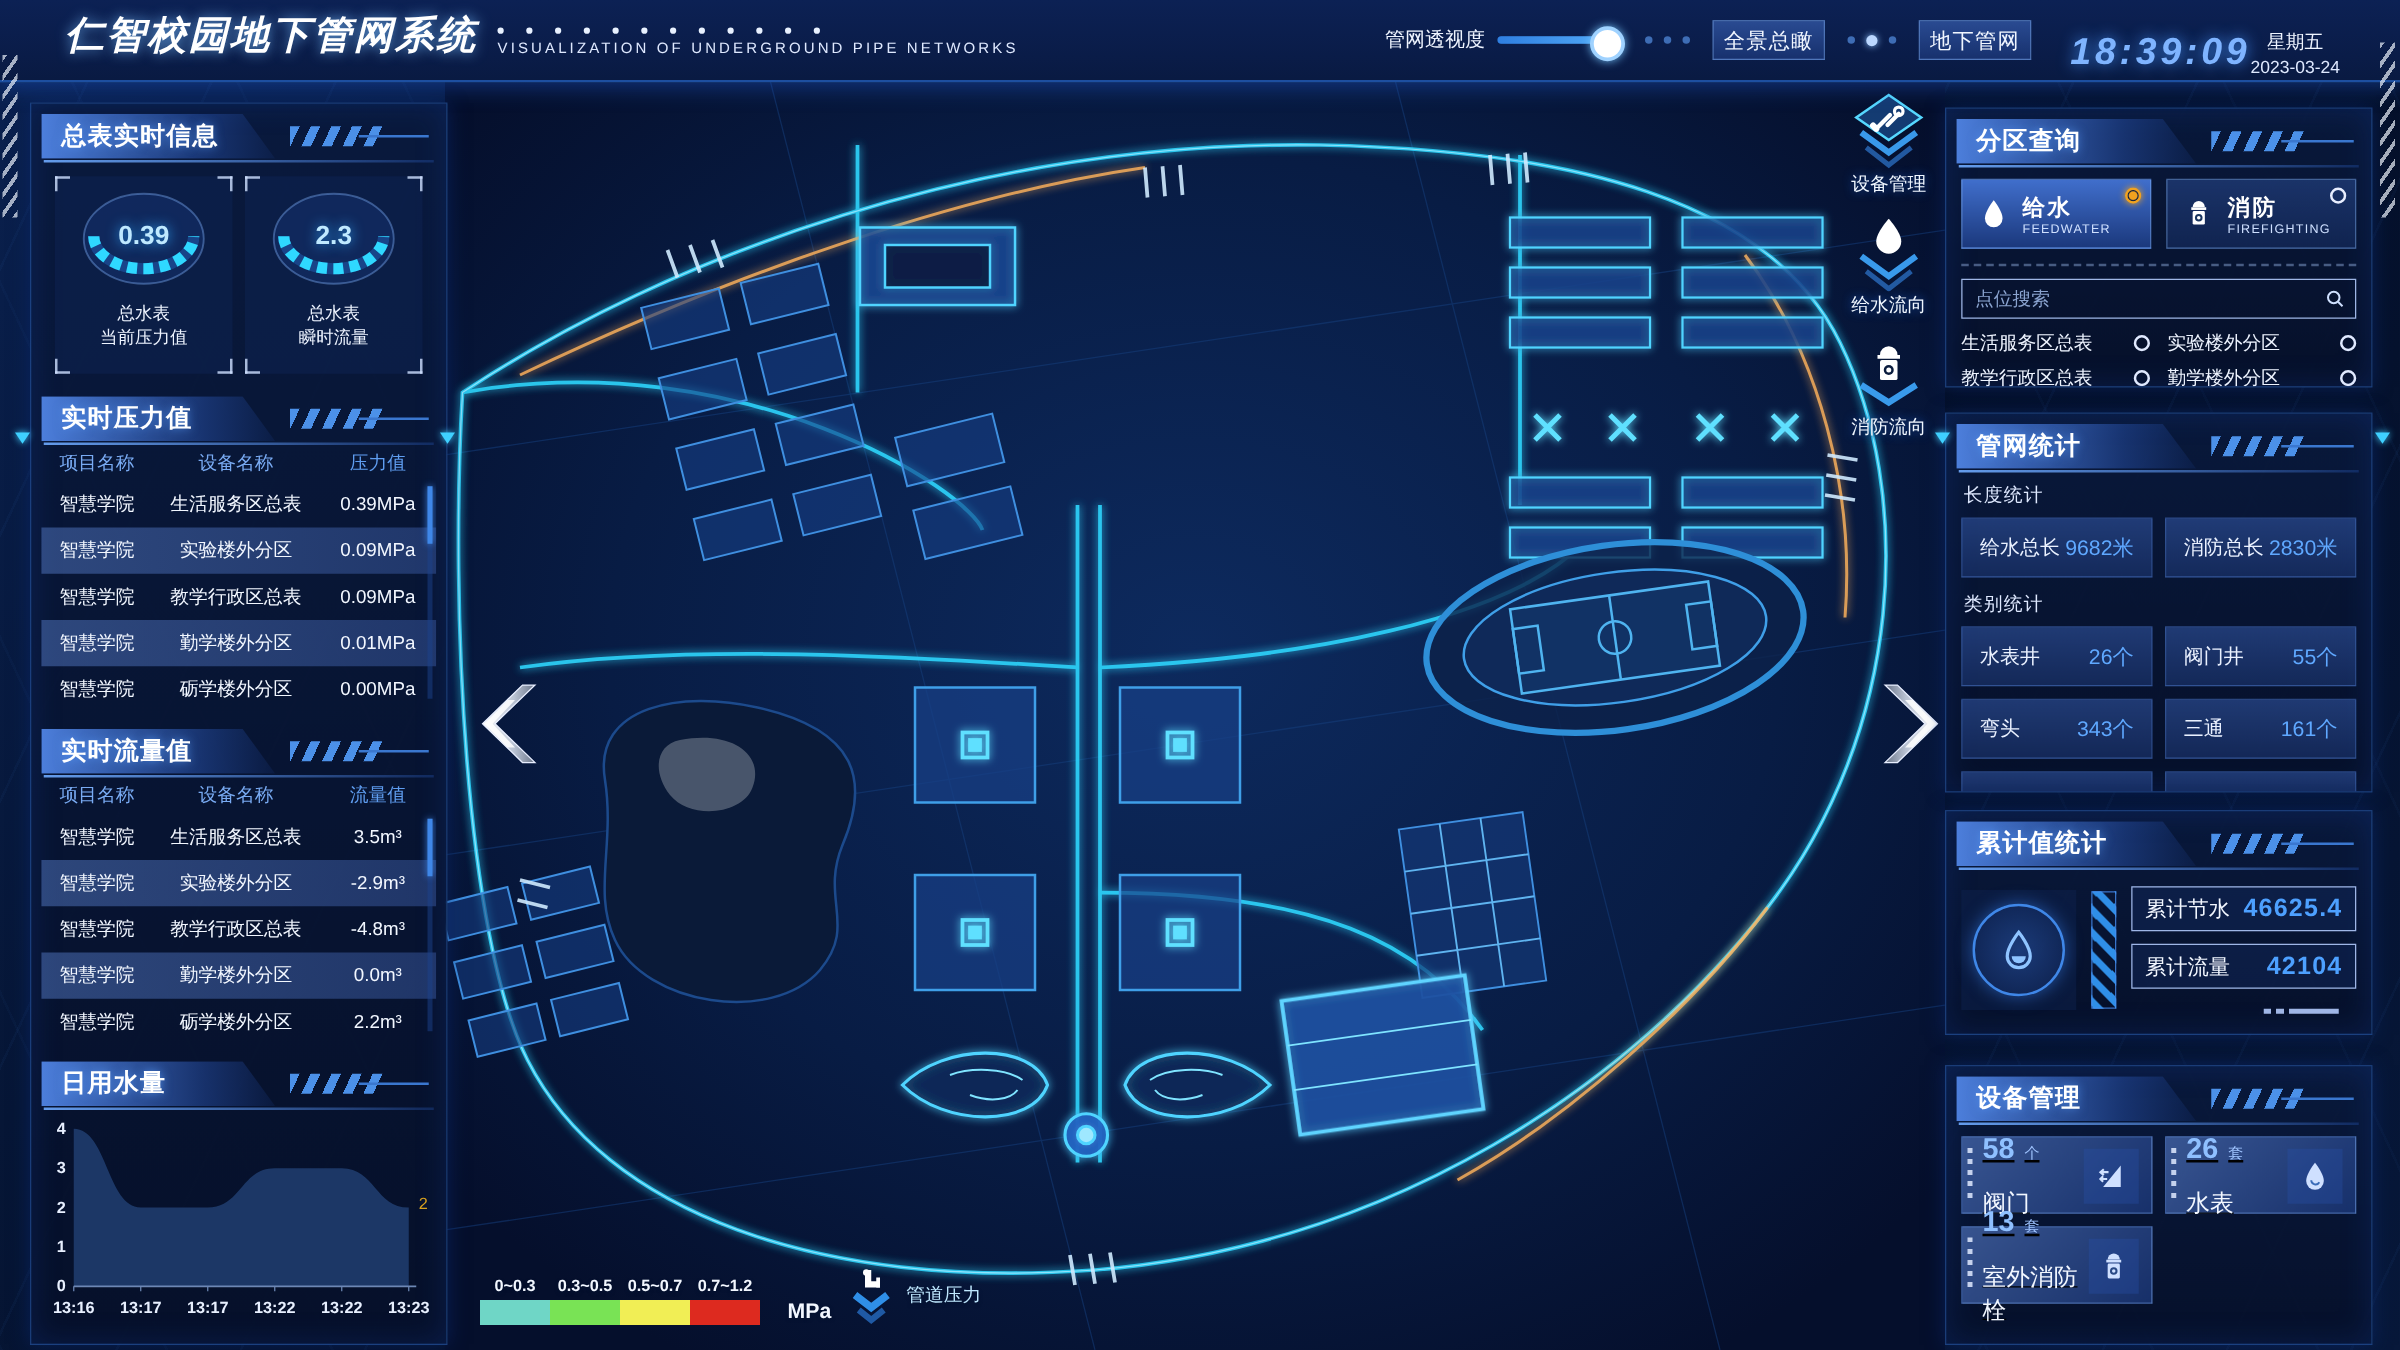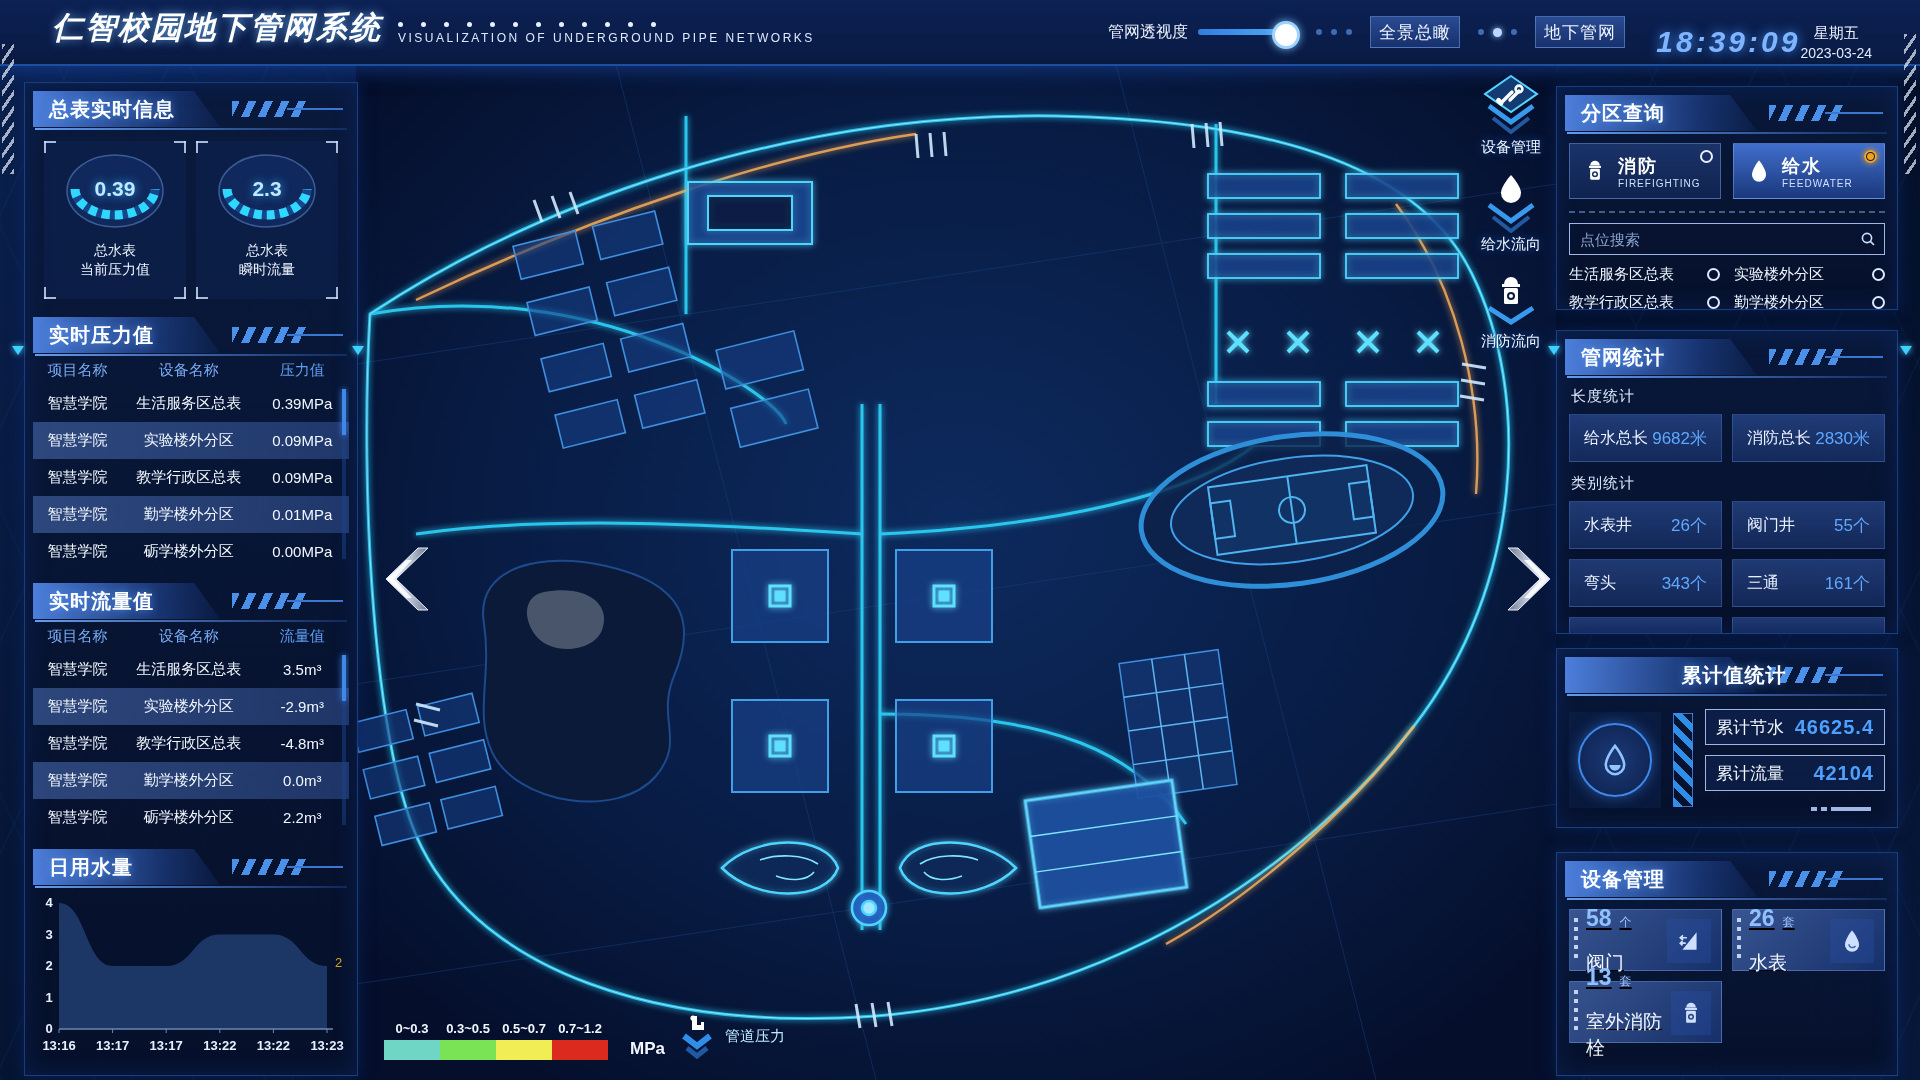--- a/index.html
+++ b/index.html
@@ -558,45 +558,45 @@
       <span class="ov-label">消防流向</span>
     </div>
   </div>
 
   <div class="panel" style="left:1556px;top:86px;width:340px;height:222px;overflow:hidden;">
     <div class="sec-head">
       <span class="sec-title">分区查询</span>
       <span class="sec-slash"></span><span class="sec-line"></span>
     </div>
     <div class="zone-tabs">
+      <div class="zone-btn">
+        <svg width="26" height="26" viewBox="0 0 24 24">
+          <path d="M12 2 C12 2 5.5 10 5.5 15.5 A6.5 6.5 0 0 0 18.5 15.5 C18.5 10 12 2 12 2 Z" fill="#ffffff"></path>
+          <path d="M9 16 a3.5 3.5 0 0 0 6.8 1" stroke="#ffffff" fill="none" stroke-width="1.6"></path>
+        </svg>
+        <span class="zone-txt">
+          <b>给水</b>
+          <span>FEEDWATER</span>
+        </span>
+        <i class="radio sel"></i>
+      </div>
       <div class="zone-btn inactive">
         <svg width="26" height="26" viewBox="0 0 24 24">
           <path d="M7.5 7 a4.5 4.5 0 0 1 9 0 Z" fill="#ffffff"></path>
             <rect x="6.5" y="7.2" width="11" height="2" fill="#ffffff"></rect>
           <rect x="7.5" y="10" width="9" height="10" rx="1" fill="#ffffff"></rect>
           <circle cx="12" cy="15" r="2.8" fill="#18345e"></circle>
             <circle cx="12" cy="15" r="1.3" fill="#ffffff"></circle>
         </svg>
         <span class="zone-txt">
           <b>消防</b>
           <span>FIREFIGHTING</span>
         </span>
         <i class="radio"></i>
       </div>
-      <div class="zone-btn">
-        <svg width="26" height="26" viewBox="0 0 24 24">
-          <path d="M12 2 C12 2 5.5 10 5.5 15.5 A6.5 6.5 0 0 0 18.5 15.5 C18.5 10 12 2 12 2 Z" fill="#ffffff"></path>
-          <path d="M9 16 a3.5 3.5 0 0 0 6.8 1" stroke="#ffffff" fill="none" stroke-width="1.6"></path>
-        </svg>
-        <span class="zone-txt">
-          <b>给水</b>
-          <span>FEEDWATER</span>
-        </span>
-        <i class="radio sel"></i>
-      </div>
     </div>
     <div class="dash-sep"></div>
     <div class="search">
       <input type="text" placeholder="点位搜索" style="">
       <svg width="16" height="16" viewBox="0 0 16 16">
         <circle cx="7" cy="7" r="4.6" fill="none" stroke="#cfe0ff" stroke-width="1.6"></circle>
         <line x1="10.4" y1="10.4" x2="14" y2="14" stroke="#cfe0ff" stroke-width="1.6"></line>
       </svg>
     </div>
     <div class="pt-grid">
@@ -652,21 +652,21 @@
         </div>
       <div class="stat">
           <span>三通</span>
           <b>161个</b>
         </div>
       <div class="stat clip"></div>
       <div class="stat clip"></div>
     </div>
   </div>
 
-  <div class="panel" style="left:1556px;top:648px;width:340px;height:178px;text-align:center;">
+  <div class="panel" style="left:1556px;top:648px;width:340px;height:178px;">
     <div class="sec-head">
       <span class="sec-title">累计值统计</span>
       <span class="sec-slash"></span><span class="sec-line"></span>
     </div>
     <div id="acc-body">
       <div id="acc-iconbox" class="brackets">
         <div id="acc-circle">
           <svg width="34" height="34" viewBox="0 0 24 24">
             <path d="M12 2 C12 2 5.5 10 5.5 15.5 A6.5 6.5 0 0 0 18.5 15.5 C18.5 10 12 2 12 2 Z" fill="none" stroke="#8fc4ff" stroke-width="1.8"></path>
             <path d="M8 15.5 a4 4 0 0 0 8 0 Z" fill="#8fc4ff"></path>

